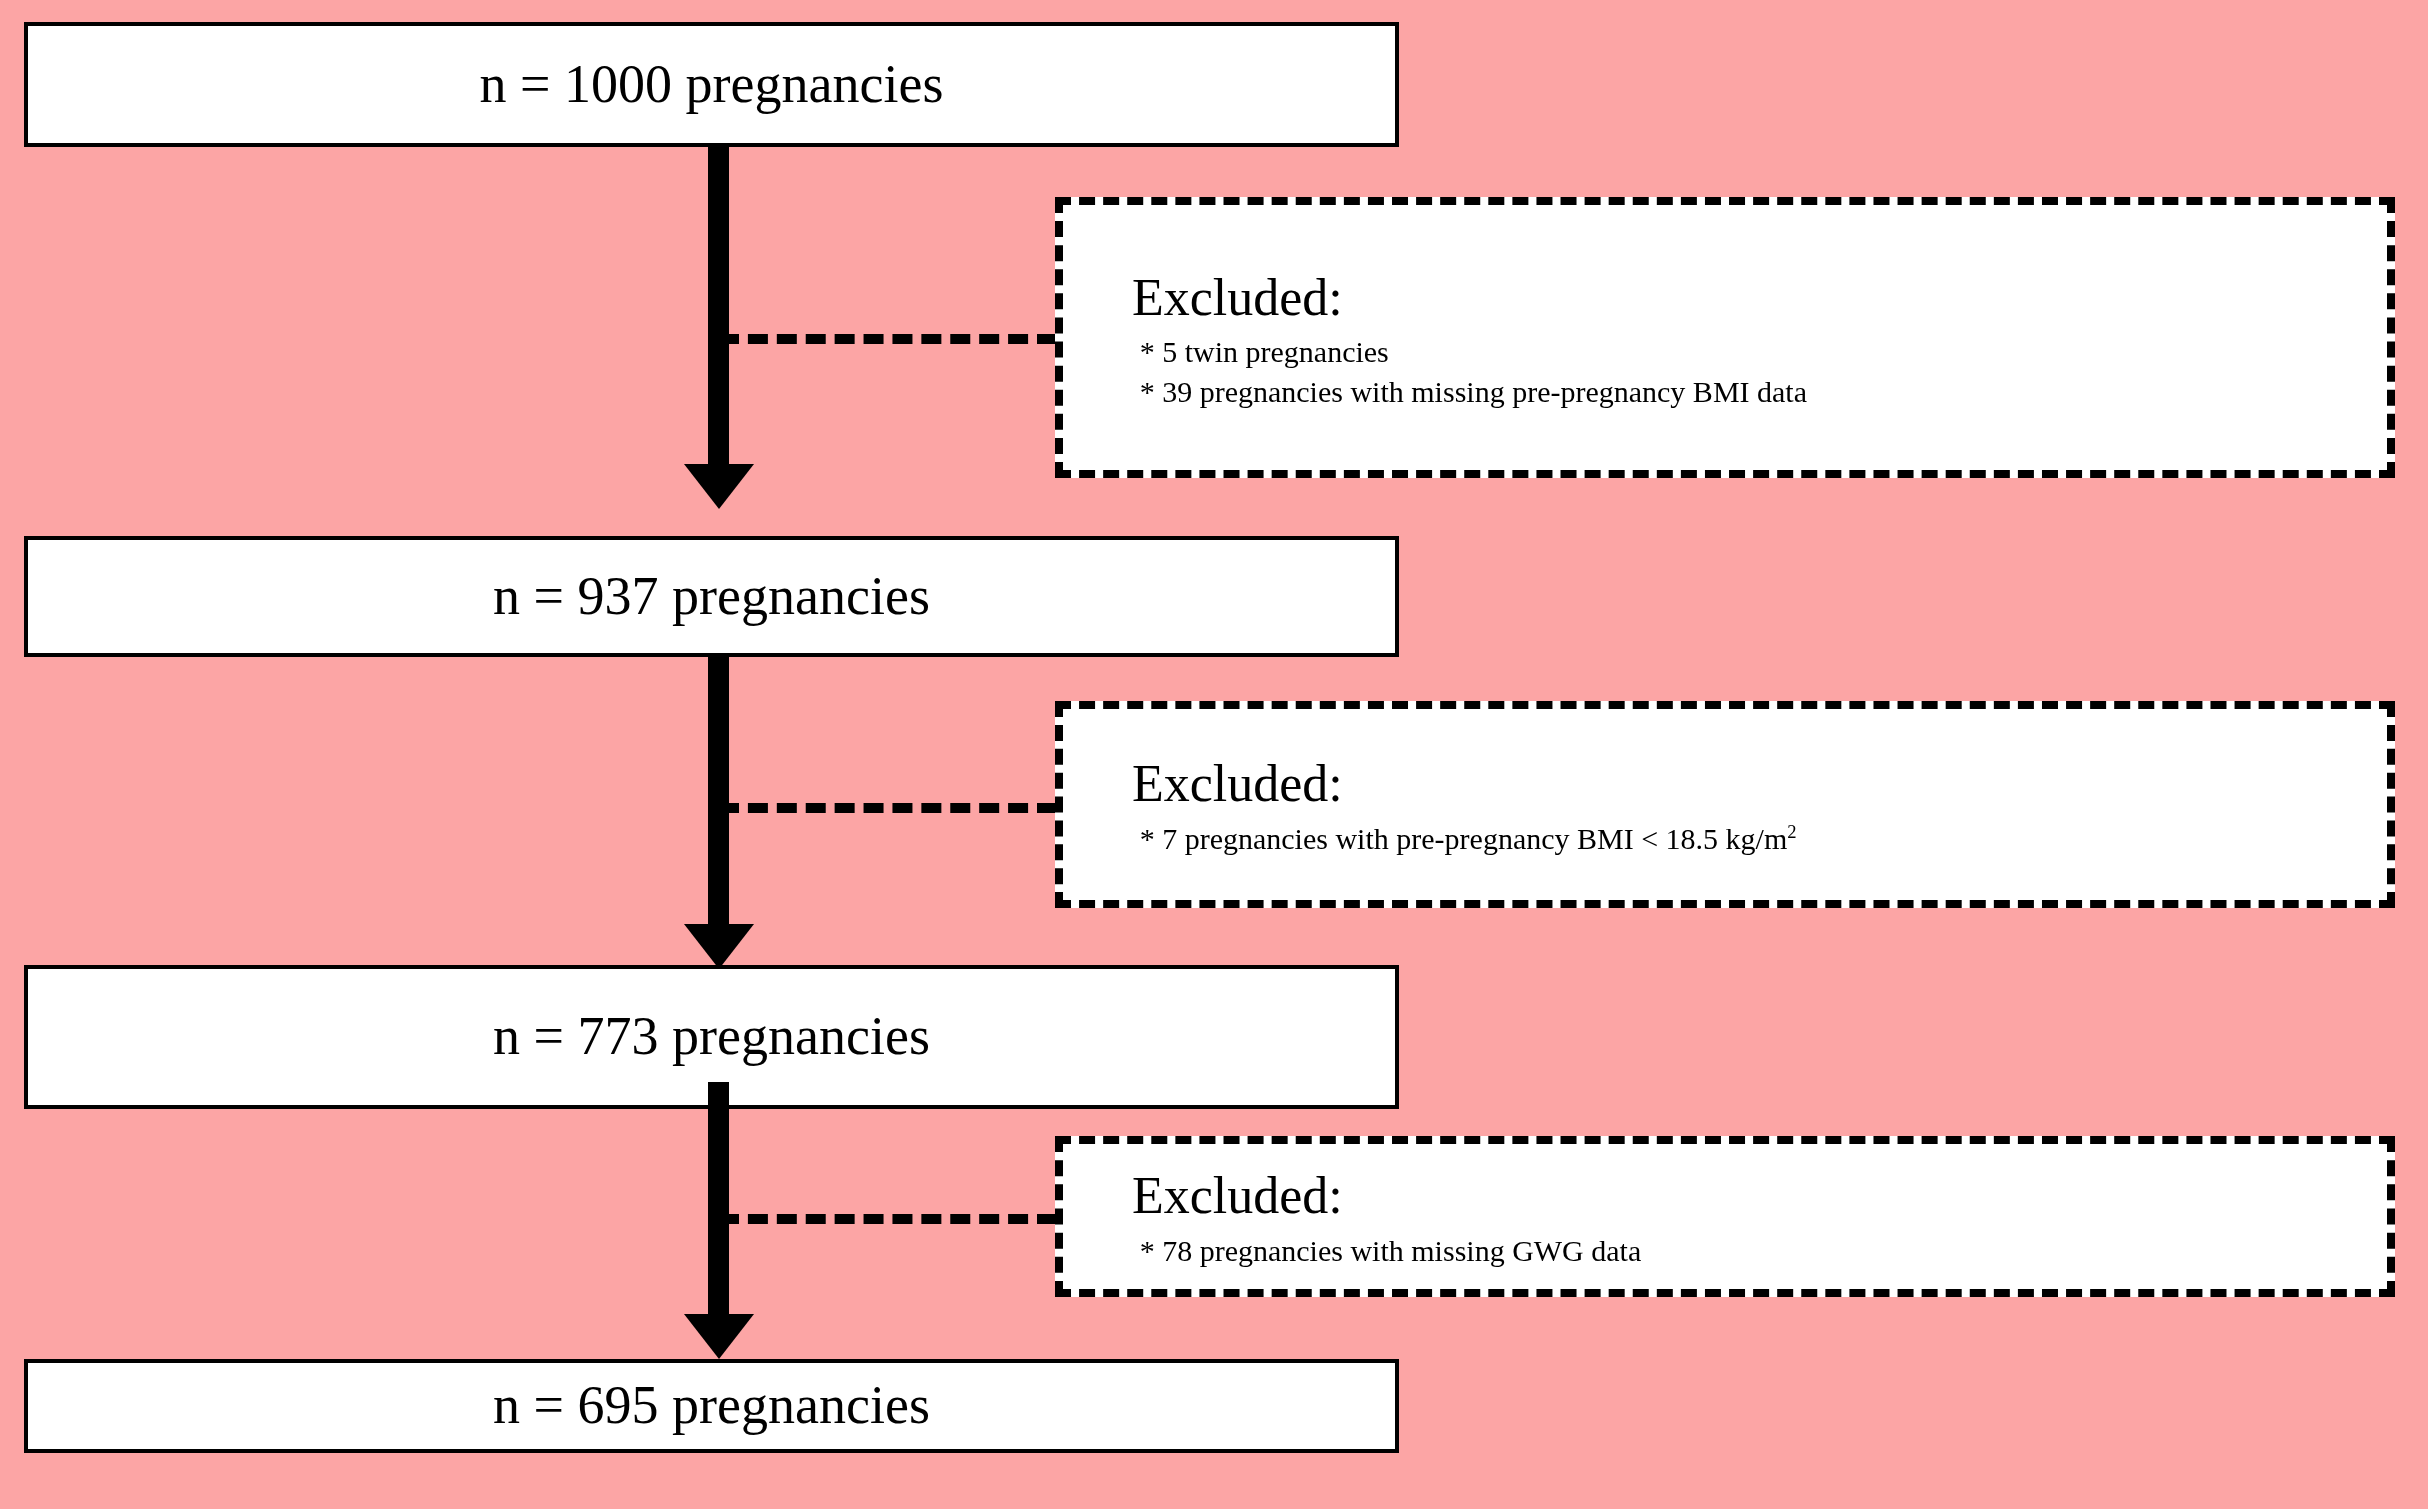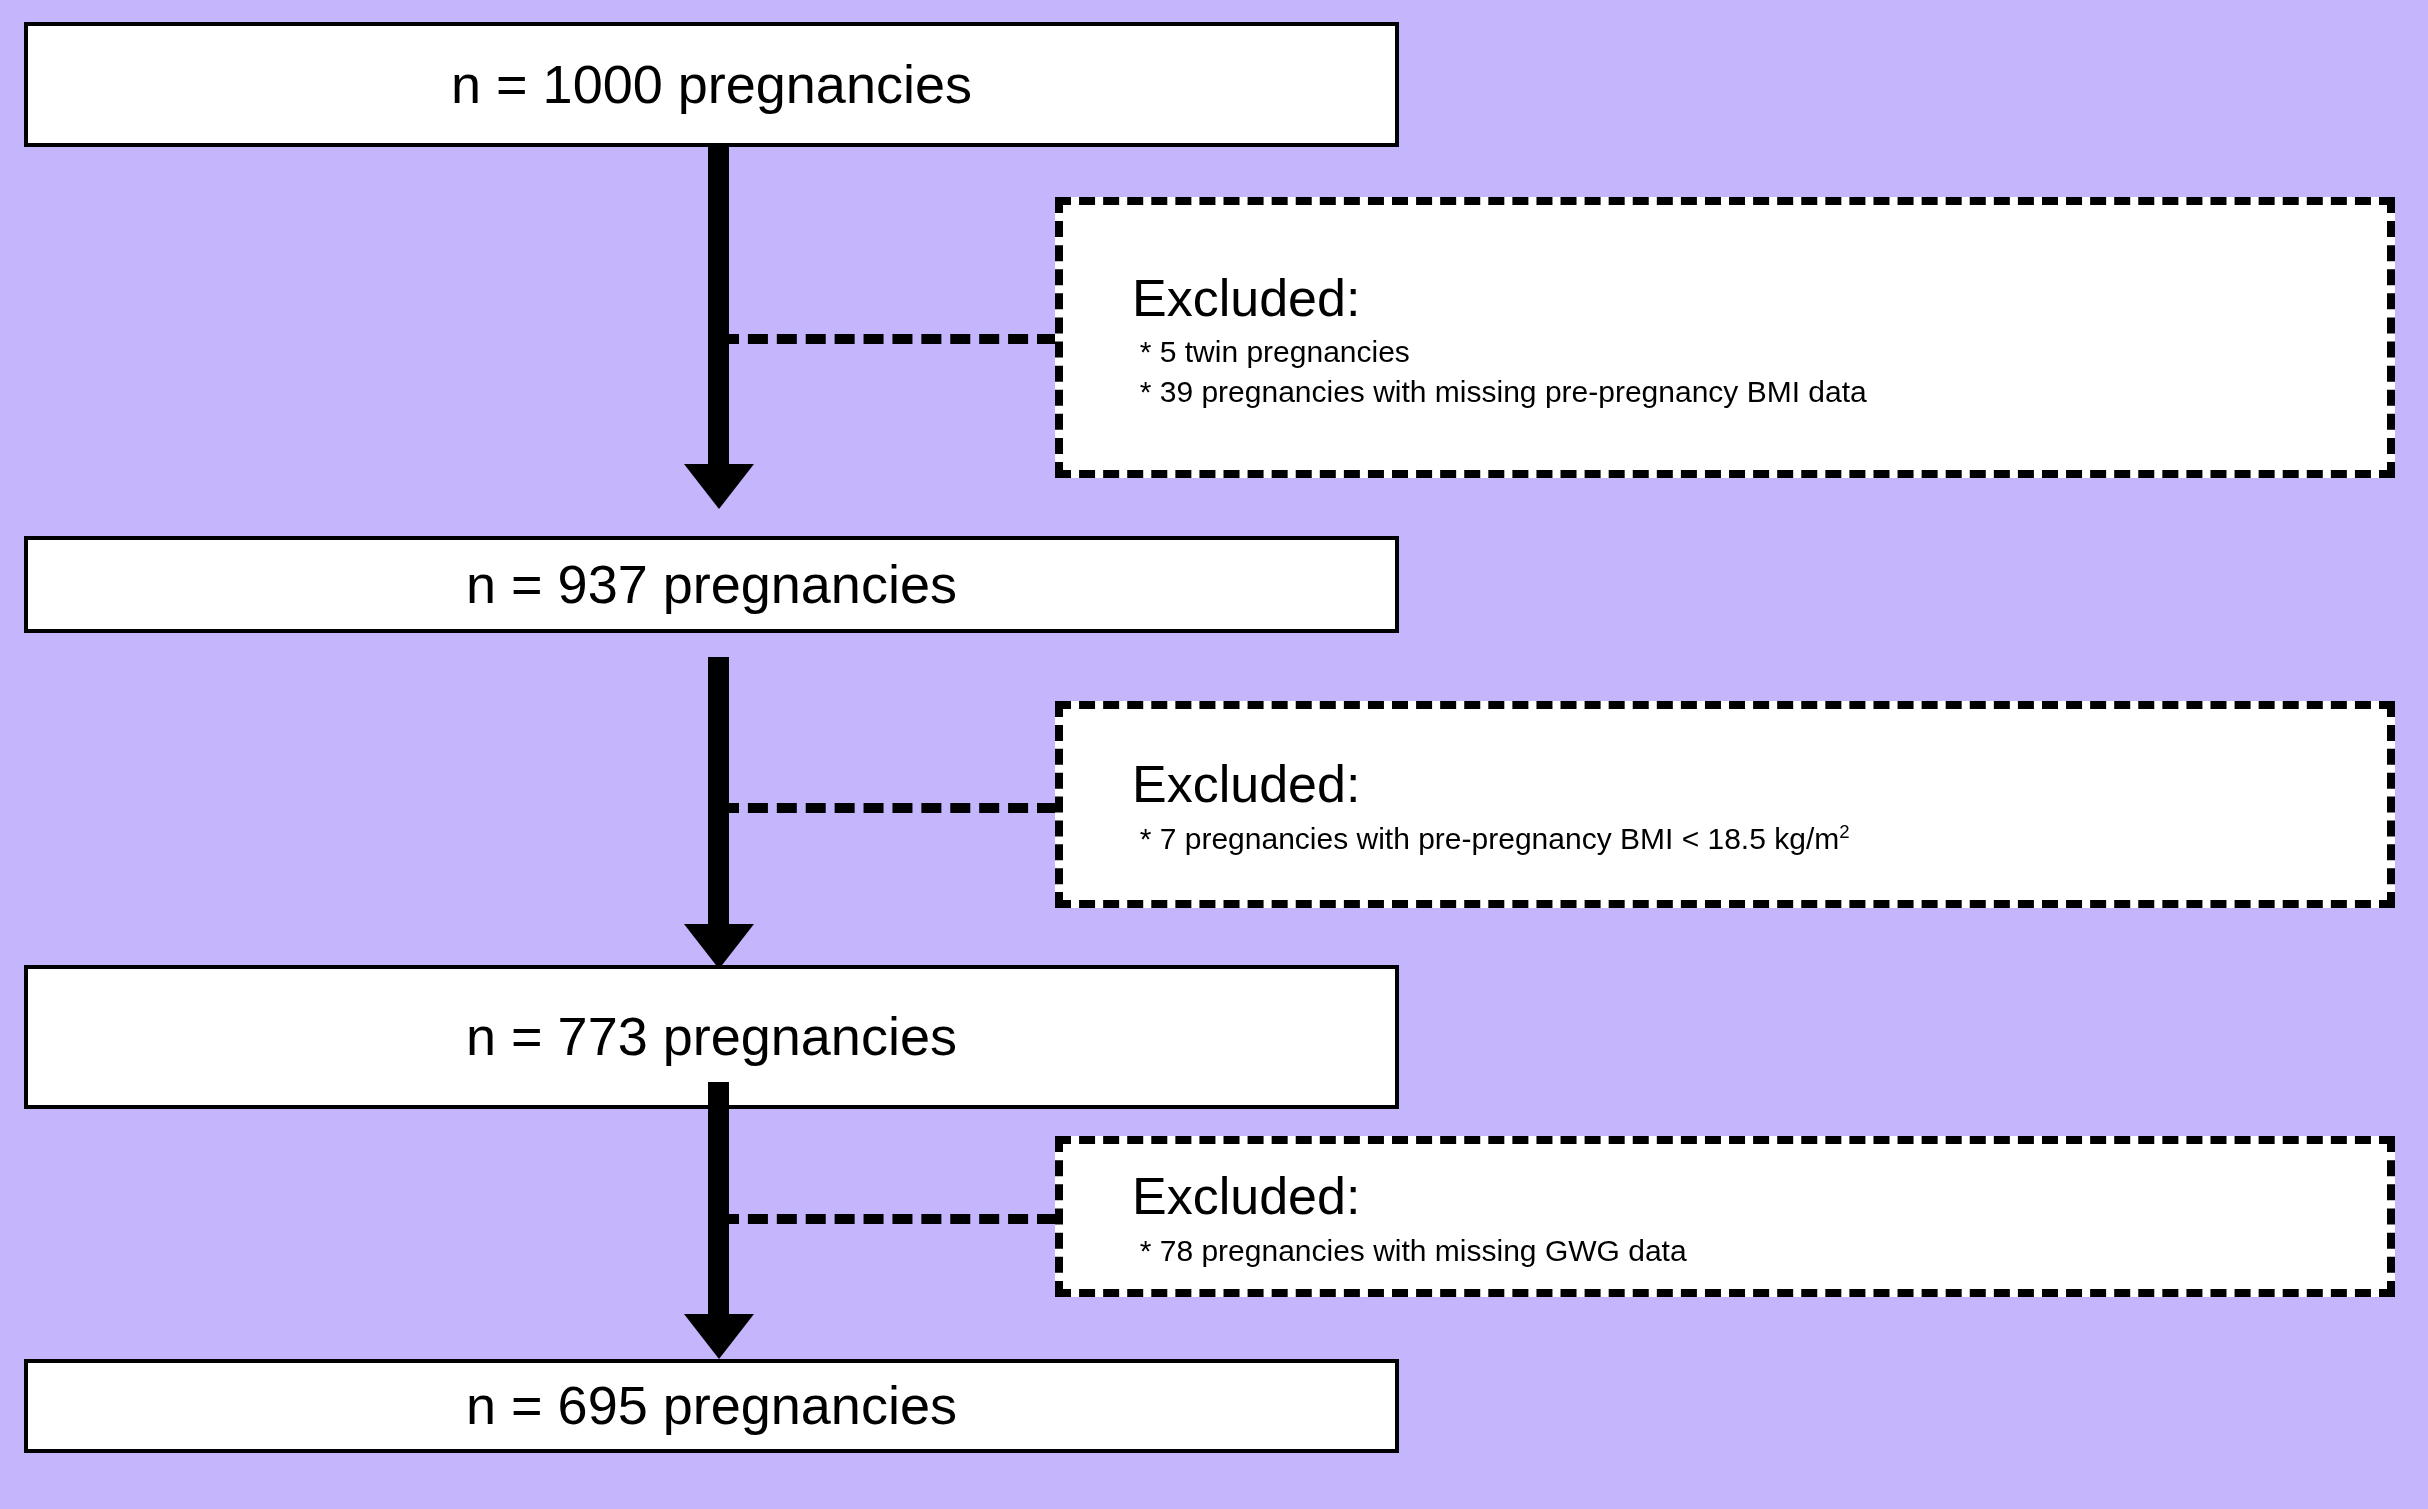--- a/index.html
+++ b/index.html
@@ -5,22 +5,22 @@
 <style>
   html, body {
     margin: 0;
     padding: 0;
     background: #ffffff;
   }
   #canvas {
     position: relative;
     width: 2429px;
     height: 1509px;
-    background: #c4b5fd;
-    font-family: Liberation Sans, sans-serif;
+    background: #fca5a5;
+    font-family: Liberation Serif, serif;
     overflow: hidden;
   }
 
   
   .node-box {
     position: absolute;
     left: 24px;
     width: 1375px;
     box-sizing: border-box;
     border: 4.8px solid #000000;
@@ -31,21 +31,21 @@
   }
   .node-label {
     font-size: 54px;
     color: #000000;
     line-height: 1.1;
     white-space: nowrap;
     letter-spacing: 0px;
   }
 
   #node-1 { top: 22px;   height: 125px; }
-  #node-2 { top: 536px;  height: 97px; }
+  #node-2 { top: 536px;  height: 121px; }
   #node-3 { top: 965px; height: 144px; }
   #node-4 { top: 1359px; height: 94px; }
 
   
   .excl-box {
     position: absolute;
     left: 1055px;
     width: 1340px;
     box-sizing: border-box;
     border: 8.6px dashed #000000;

